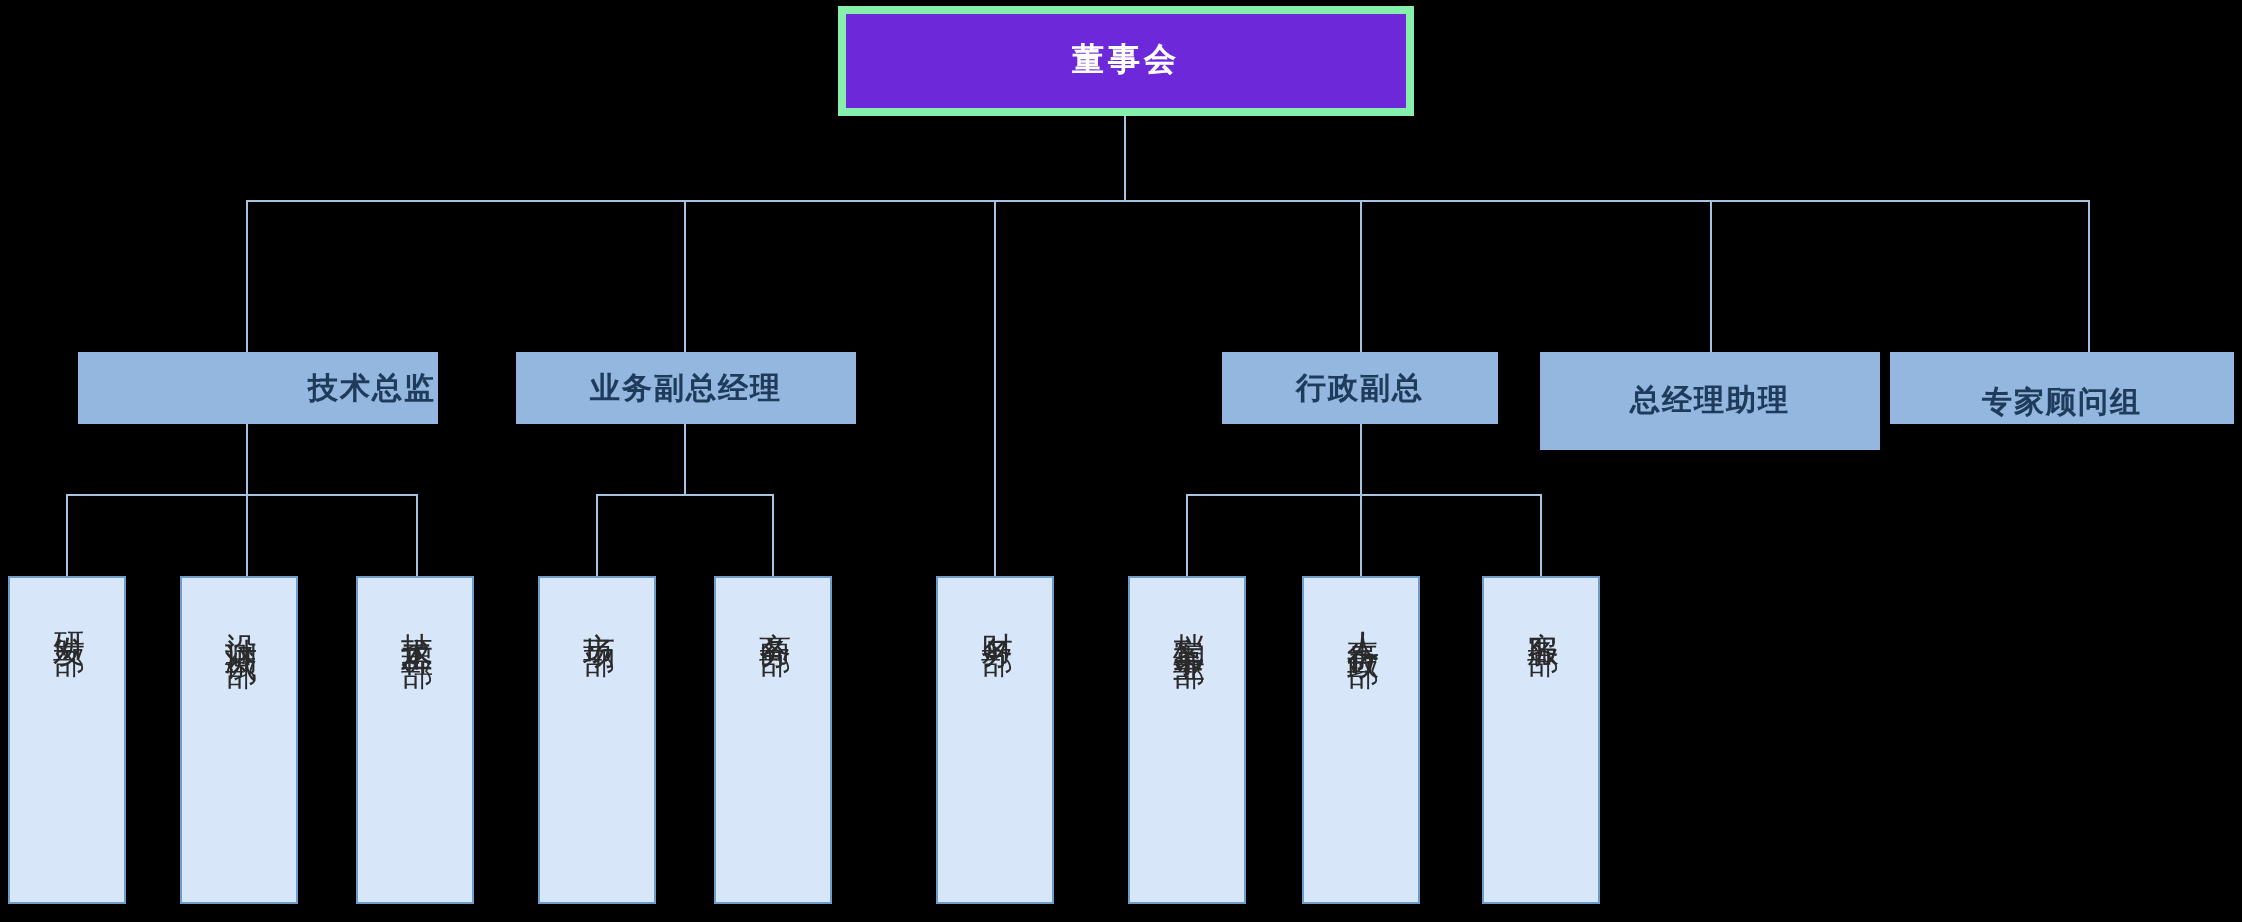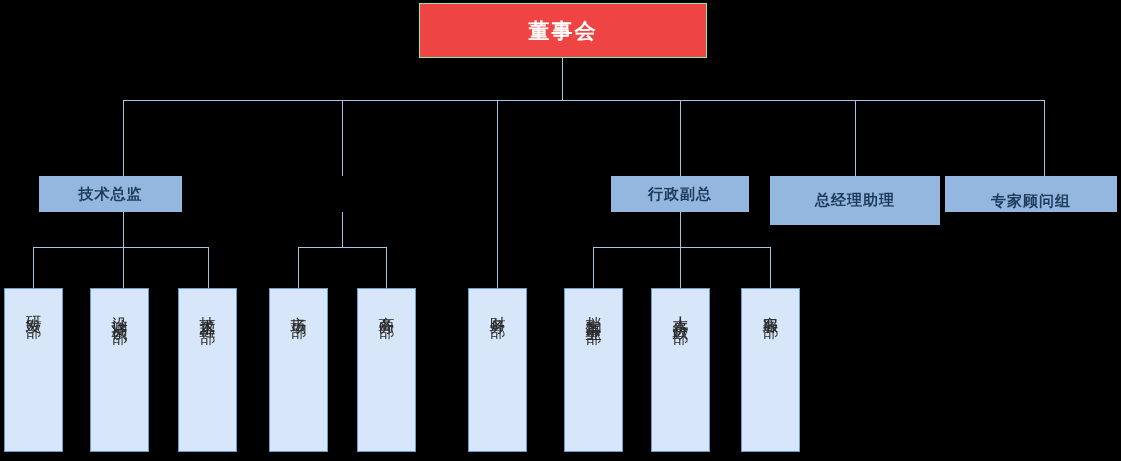--- a/index.html
+++ b/index.html
@@ -19,24 +19,24 @@
     position: absolute;
     box-sizing: border-box;
     display: flex;
     align-items: center;
     justify-content: center;
     text-align: center;
     z-index: 2;
   }
   
   .node.root {
-    background: #ef4444;
-    border: 1px solid #86efac;
+    background: #6d28d9;
+    border: 4px solid #86efac;
     color: #FFFFFF;
-    font-size: 21px;
+    font-size: 16px;
     font-weight: bold;
     letter-spacing: 2px;
   }
   
   .node.exec {
     background: #93B7DF;
     border: 1px solid #93B7DF;
     color: #1F3B5B;
     font-size: 15px;
     font-weight: bold;
@@ -100,22 +100,25 @@
   <div class="conn v" style="left:680px; top:212px; height:35px;"></div>
   <div class="conn h" style="left:593px; top:247px; width:178px;"></div>
   <div class="conn v" style="left:593px; top:247px; height:41px;"></div>
   <div class="conn v" style="left:680px; top:247px; height:41px;"></div>
   <div class="conn v" style="left:770px; top:247px; height:41px;"></div>
 
   <div class="node root" style="left:419px; top:3px; width:288px; height:55px;">
     <span>董事会</span>
   </div>
 
-  <div class="node exec" style="left:39px; top:176px; width:143px; height:36px;">
+  <div class="node exec" style="left:39px; top:176px; width:180px; height:36px;justify-content:flex-end;">
     <span>技术总监</span>
+  </div>
+  <div class="node exec" style="left:258px; top:176px; width:170px; height:36px;">
+    <span>业务副总经理</span>
   </div>
   <div class="node exec" style="left:611px; top:176px; width:138px; height:36px;">
     <span>行政副总</span>
   </div>
   <div class="node exec" style="left:770px; top:176px; width:170px; height:49px;">
     <span>总经理助理</span>
   </div>
   <div class="node exec" style="left:945px; top:176px; width:172px; height:36px;align-items:flex-end;">
     <span>专家顾问组</span>
   </div>

